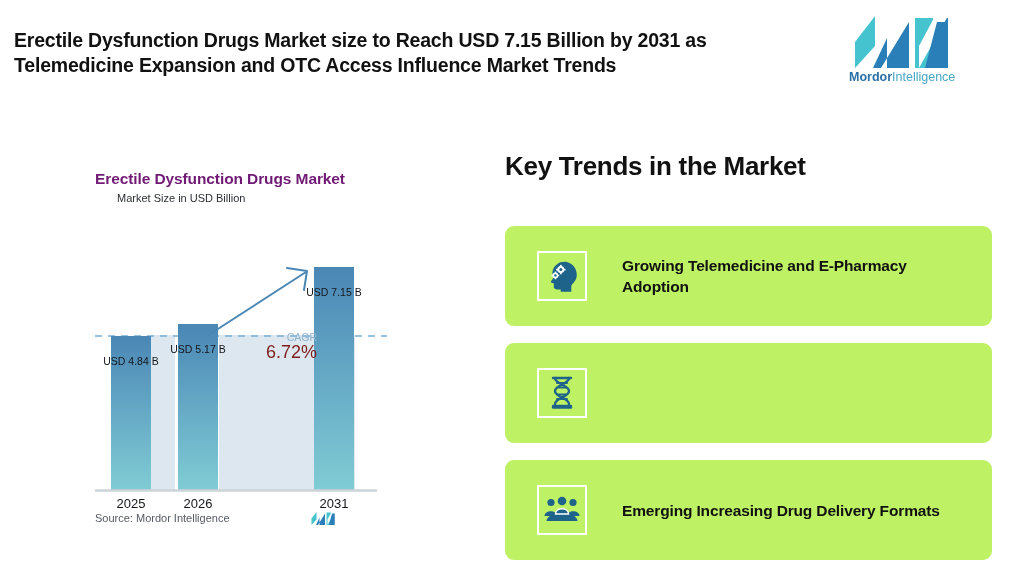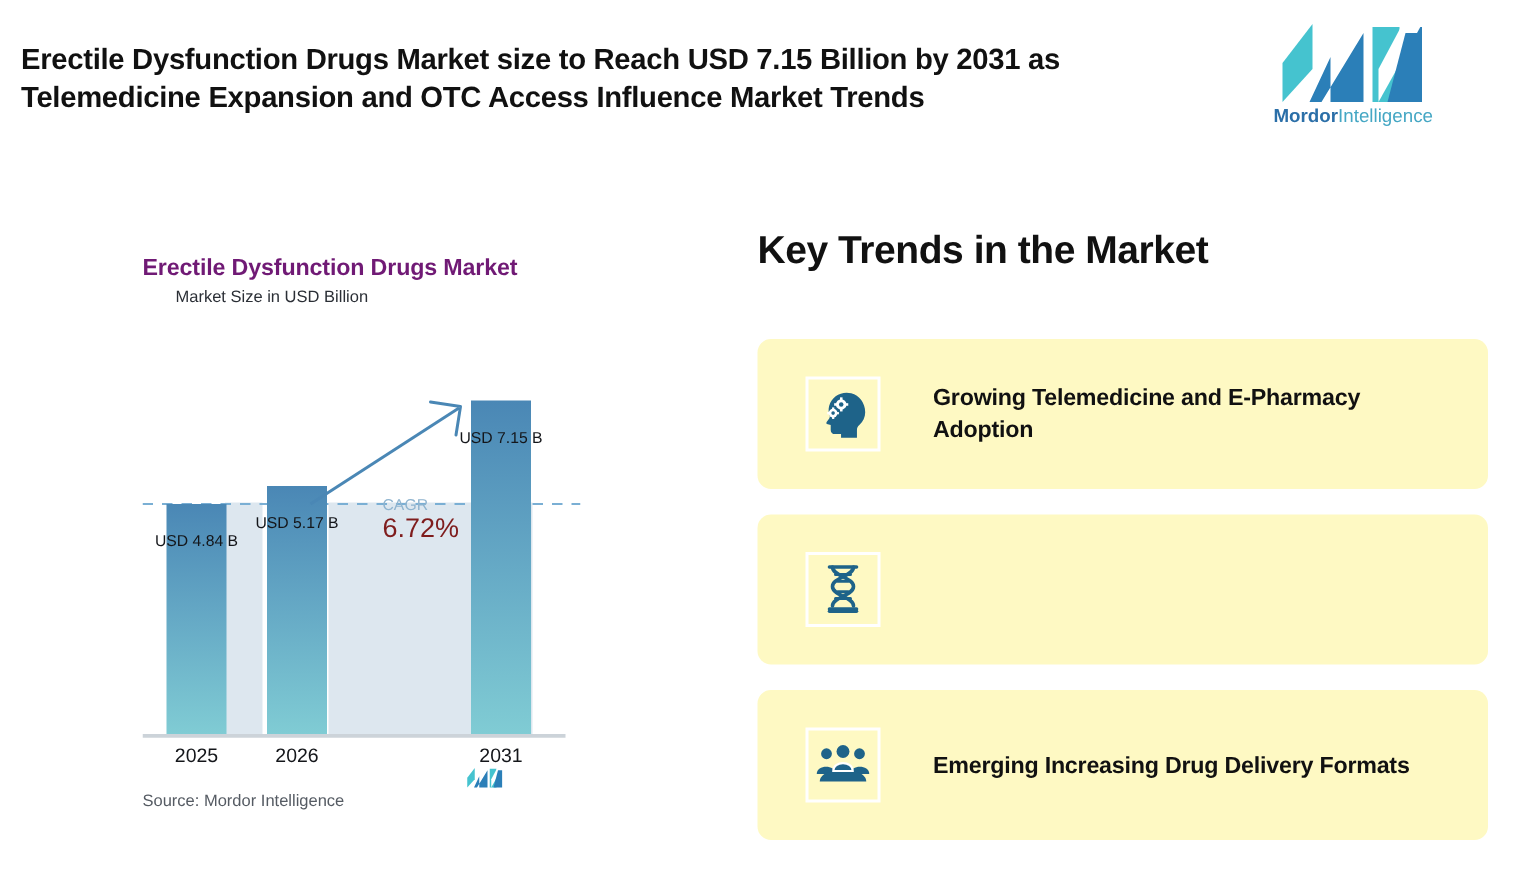--- a/index.html
+++ b/index.html
@@ -44,41 +44,41 @@
   .bar-value {
     position:absolute; font-size:10.5px; font-weight:normal; color:#14161a;
     white-space:nowrap; text-align:center;margin-top:40px;
   }
   .tick-label {
     position:absolute; font-size:13px; font-weight:normal; color:#14161a;
     white-space:nowrap; text-align:center; width:70px;
   }
   #cagr-label {
     position:absolute; left:160px; top:95px; width:62px;
-    text-align:left; white-space:nowrap;
+    text-align:right; white-space:nowrap;
   }
   #cagr-word { font-size:10.5px; color:#8fb4cf; display:block; line-height:14px; }
   #cagr-value { font-size:18px; font-weight:normal; color:#7f1d1d; display:block; line-height:16px; }
 
   #chart-source {
     position:absolute; left:17px; top:352px;
-    font-size:11px; color:#555b63; white-space:nowrap;margin-top:16px;
+    font-size:11px; color:#555b63; white-space:nowrap;
   }
   #chart-source-logo { position:absolute; left:232px; top:350px; width:26px; height:17px; }
 
   
   #trends-panel { position:absolute; left:505px; top:150px; width:487px; height:420px; }
   #trends-heading {
     position:absolute; left:0; top:1px;
     font-size:26px; font-weight:bold; color:#111111; letter-spacing:-0.3px;
   }
   #trend-cards { position:absolute; left:0; top:76px; width:487px; }
   .trend-card {
     position:relative; width:487px; height:100px;
-    background:#fef9c3; border-radius:9px; margin-bottom:17px;
+    background:#bef264; border-radius:9px; margin-bottom:17px;
     display:flex; align-items:center;
   }
   .trend-icon-box {
     position:absolute; left:32px; top:25px; width:50px; height:50px;
     border:2.5px solid #ffffff; background:transparent;
     display:flex; align-items:center; justify-content:center;
   }
   .trend-text {
     position:absolute; left:117px; right:28px;
     font-size:15.5px; font-weight:bold; line-height:21px;

